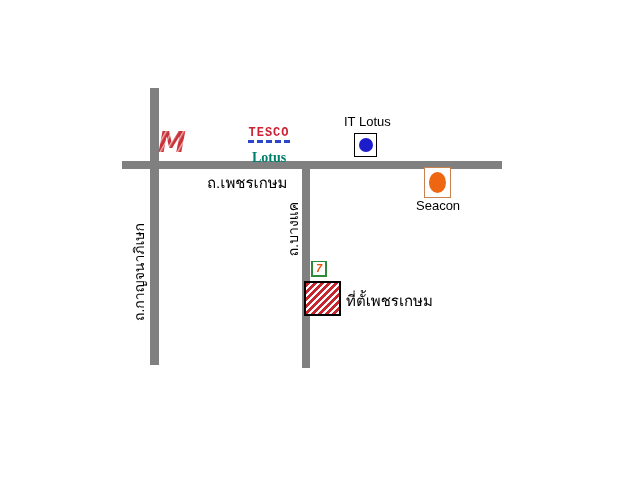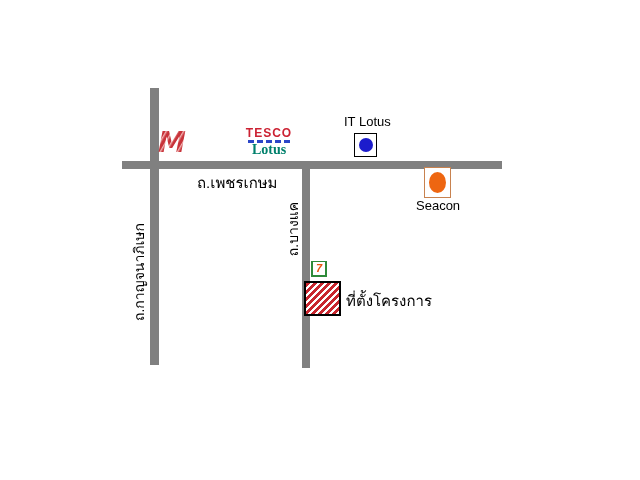--- a/index.html
+++ b/index.html
@@ -7,40 +7,40 @@
     width:640px;height:480px;background:#ffffff;overflow:hidden;
     font-family:"Liberation Sans","DejaVu Sans",sans-serif;color:#000;
   }
   #map-canvas{position:relative;width:640px;height:480px;background:#ffffff;}
   .road{position:absolute;background:#808080;}
   #road-kanchanaphisek{left:150px;top:88px;width:9px;height:277px;}
   #road-phetkasem{left:122px;top:161px;width:380px;height:8px;}
   #road-bangkhae{left:302px;top:169px;width:8px;height:199px;}
 
   .label{position:absolute;white-space:nowrap;color:#000;}
-  #phetkasem-label{left:197px;top:171px;font-size:15px;}
+  #phetkasem-label{left:207px;top:171px;font-size:15px;}
   #it-grand-label{left:344px;top:114px;font-size:13px;}
   #seacon-label{left:416px;top:198px;font-size:13px;text-align:center;}
   #project-site-label{left:346px;top:289px;font-size:15px;}
 
   .vlabel{position:absolute;white-space:nowrap;font-size:14px;text-align:center;
           transform:rotate(-90deg);transform-origin:center center;}
   #kanchanaphisek-label{left:84px;top:264px;width:110px;height:16px;line-height:16px;}
   #bangkhae-label{left:263px;top:221px;width:60px;height:16px;line-height:16px;}
 
   
   #the-mall-logo{position:absolute;left:157px;top:126px;width:38px;height:30px;}
 
   
   #tesco-lotus-logo{position:absolute;left:244px;top:127px;width:50px;text-align:center;}
-  #tesco-line{font-family:Liberation Sans, sans-serif;font-weight:bold;
+  #tesco-line{font-family:Liberation Mono, monospace;font-weight:bold;
               font-size:12px;letter-spacing:1px;line-height:12px;}
   #tesco-dashes{width:42px;margin:1px auto 0 auto;border-top:3px dashed #2c46c8;height:0;}
   #lotus-line{font-family:"Liberation Serif","DejaVu Serif",serif;font-weight:bold;
-              font-size:14px;line-height:14px;margin-top:0px;}
+              font-size:14px;line-height:14px;margin-top:8px;}
 
   
   #it-grand-marker{position:absolute;left:354px;top:133px;width:21px;height:22px;
                    border:1px solid #000;background:#fff;display:flex;align-items:center;justify-content:center;}
   #blue-dot{width:14px;height:14px;border-radius:50%;}
 
   
   #seacon-marker{position:absolute;left:424px;top:167px;width:25px;height:29px;
                  border:1px solid #c8824f;background:#fff;display:flex;align-items:center;justify-content:center;}
   #orange-dot{width:17px;height:21px;border-radius:50%;}
@@ -93,15 +93,15 @@
   </div>
 
   <div id="seacon-marker">
     <div id="orange-dot" style="background:#ee6611;"></div>
   </div>
   <div class="label" id="seacon-label">Seacon</div>
 
   <div id="seven-eleven-icon">7</div>
 
   <div id="project-site-marker"></div>
-  <div class="label" id="project-site-label">ที่ตั้งโครงการ</div>
+  <div class="label" id="project-site-label">ที่ตั้เพชรเกษม</div>
 
 </div>
 
 </body></html>

